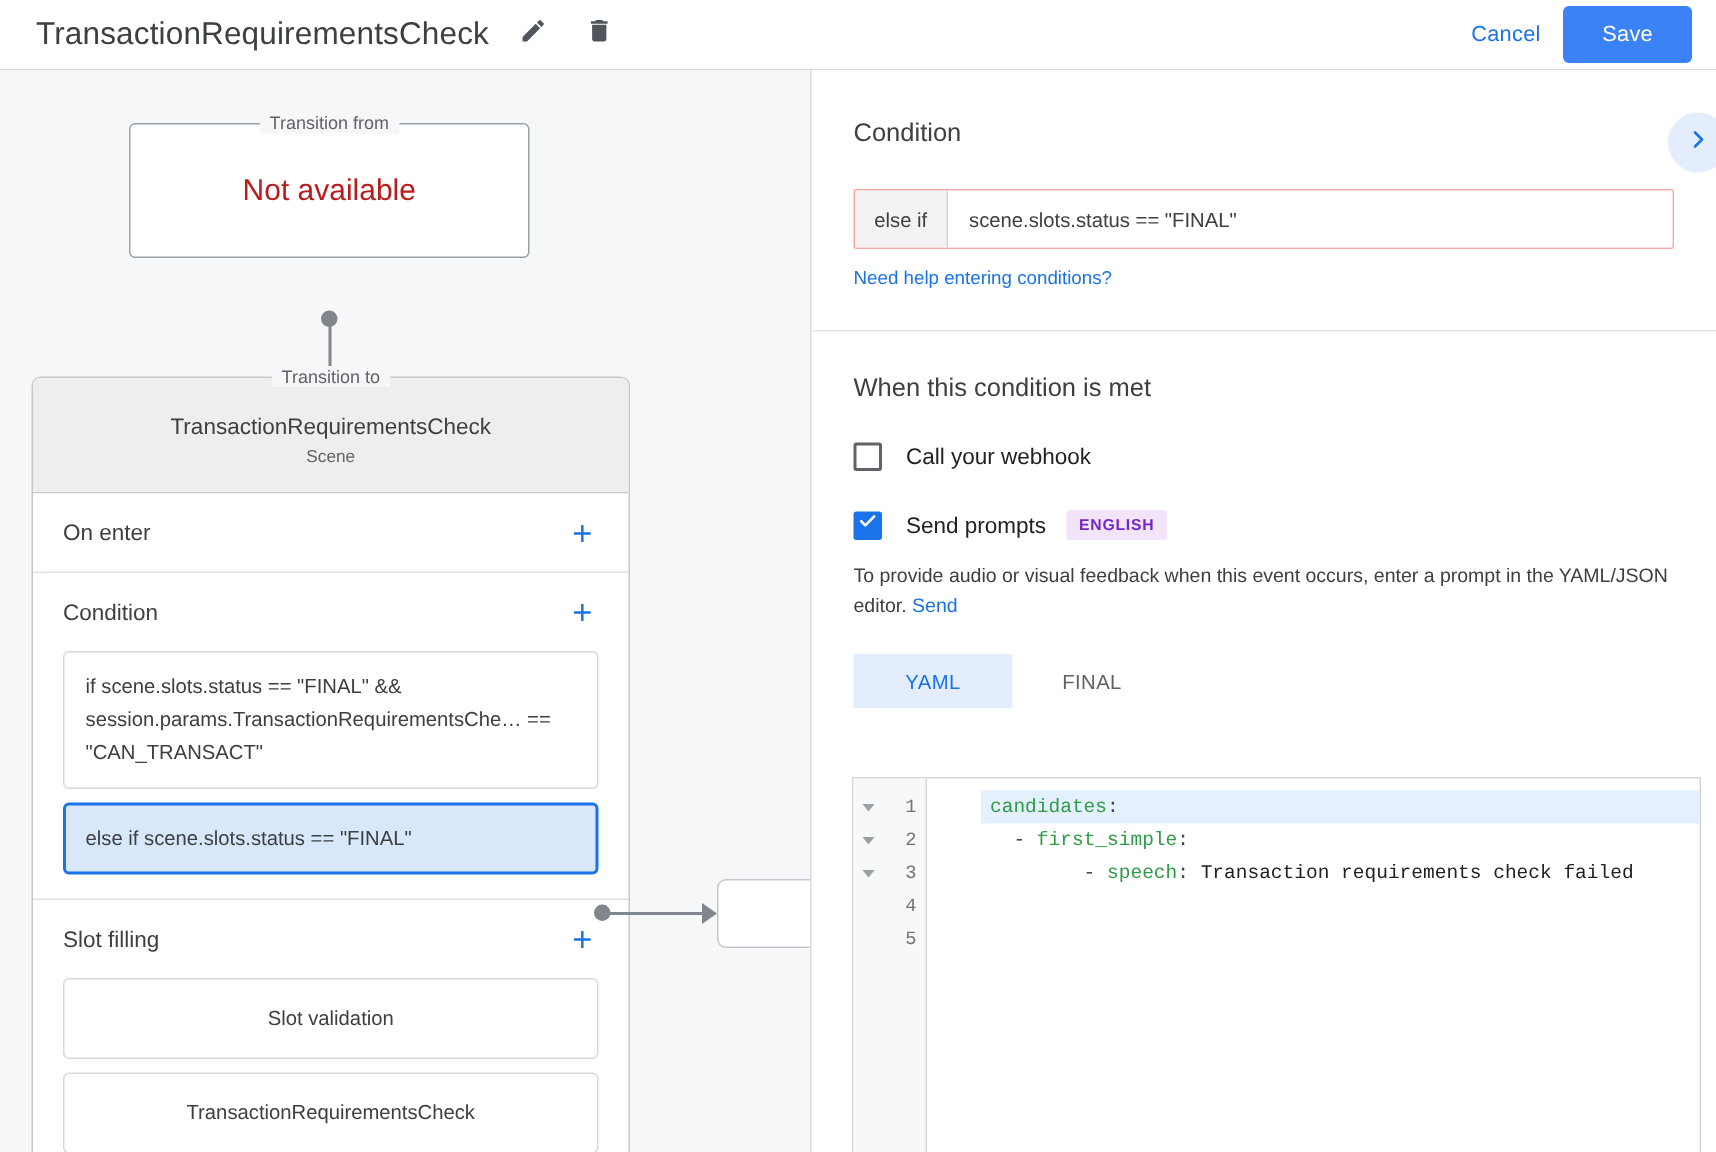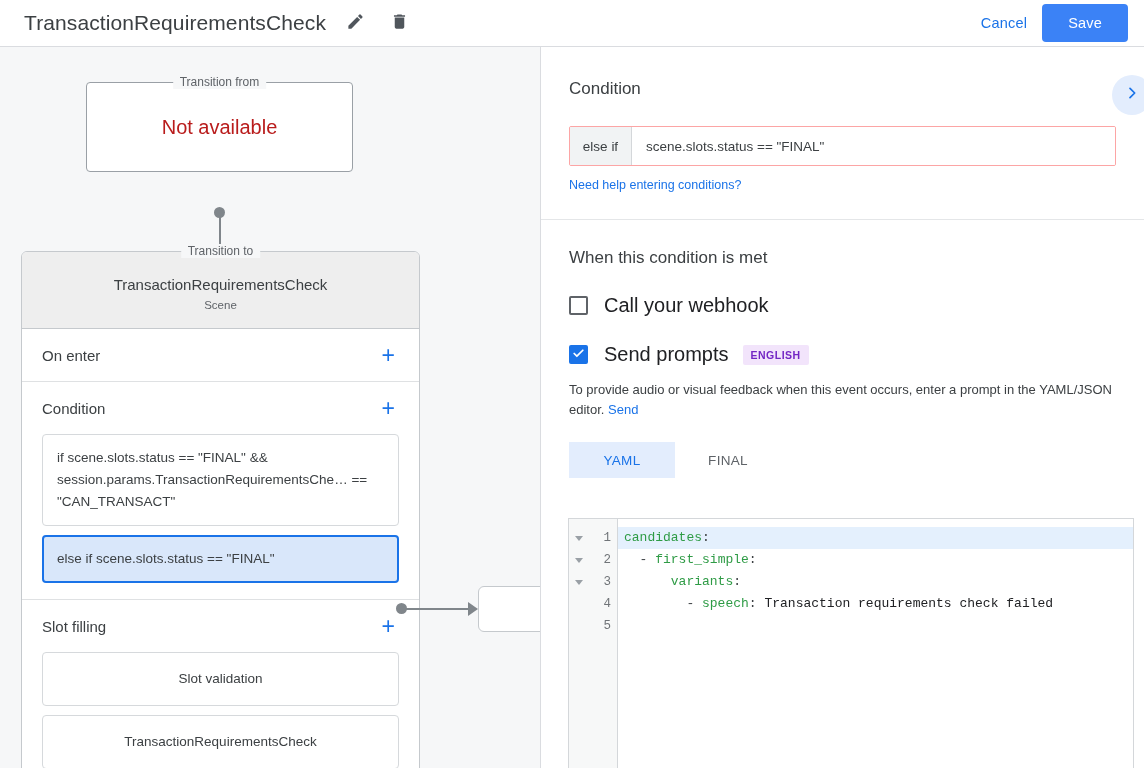--- a/index.html
+++ b/index.html
@@ -182,21 +182,21 @@
   .chk-row { display: flex; align-items: center; margin-top: 26px; }
   .chk {
     width: 19px; height: 19px; border: 2px solid #5f6368; border-radius: 2px;
     background: #fff; flex: none; cursor: pointer;
   }
   .chk.on {
     background: #1a73e8; border-color: #1a73e8;
     display: flex; align-items: center; justify-content: center;
   }
   .chk.on svg { stroke: #fff; }
-  .chk-label { margin-left: 16px; font-size: 20px; color: #202124; font-weight: 500; text-align: right; }
+  .chk-label { margin-left: 16px; font-size: 15px; color: #202124; font-weight: 500; text-align: right; }
   .badge {
     margin-left: 14px; background: #f2e4fb; color: #7326c4;
     font-size: 10.5px; font-weight: 700; letter-spacing: 0.5px;
     padding: 4px 8px; border-radius: 2px;
   }
   .rp-desc {
     margin-top: 14px; font-size: 13px; color: #3c4043; line-height: 20px;
     max-width: 554px;
   }
   .rp-desc a { color: #1a73e8; text-decoration: none; cursor: pointer; }
@@ -232,20 +232,21 @@
   .g-fold i {
     width: 0; height: 0; border-left: 4px solid transparent;
     border-right: 4px solid transparent; border-top: 5px solid #9aa0a6;
     display: block;
   }
   .g-num { font-size: 12.5px; color: #707478; }
   .ed-code { flex: 1; padding-top: 8px; overflow: hidden; position: relative; }
   .c-row {
     height: 22px; line-height: 22px; white-space: pre; font-size: 13px;
     padding-left: 6px;
+    margin-left: 36px;
   }
   .c-row.hl { background: #e4f0fd; }
   .tok-key { color: #2e9b45; }
   .tok-punct { color: #3c4043; }
   .tok-plain { color: #202124; font-family: Liberation Mono, monospace; }
 </style>
 </head>
 <body>
 
 <div class="app">
@@ -406,19 +407,18 @@
         <div class="g-row">
           <span class="g-num">4</span>
         </div>
         <div class="g-row">
           <span class="g-num">5</span>
         </div>
       </div>
     <div class="ed-code" id="ed-code">
         <div class="c-row hl"><span class="tok-key">candidates</span><span class="tok-punct">:</span></div>
         <div class="c-row"><span class="tok-punct">  - </span><span class="tok-key">first_simple</span><span class="tok-punct">:</span></div>
-        <div class="c-row"><span class="tok-punct">      </span><span class="tok-key">variants</span><span class="tok-punct">:</span></div>
         <div class="c-row"><span class="tok-punct">        - </span><span class="tok-key">speech</span><span class="tok-punct">: </span><span class="tok-plain">Transaction requirements check failed</span></div>
         <div class="c-row">&nbsp;</div>
       </div>
   </div>
 
 </div>
 
 </body></html>

